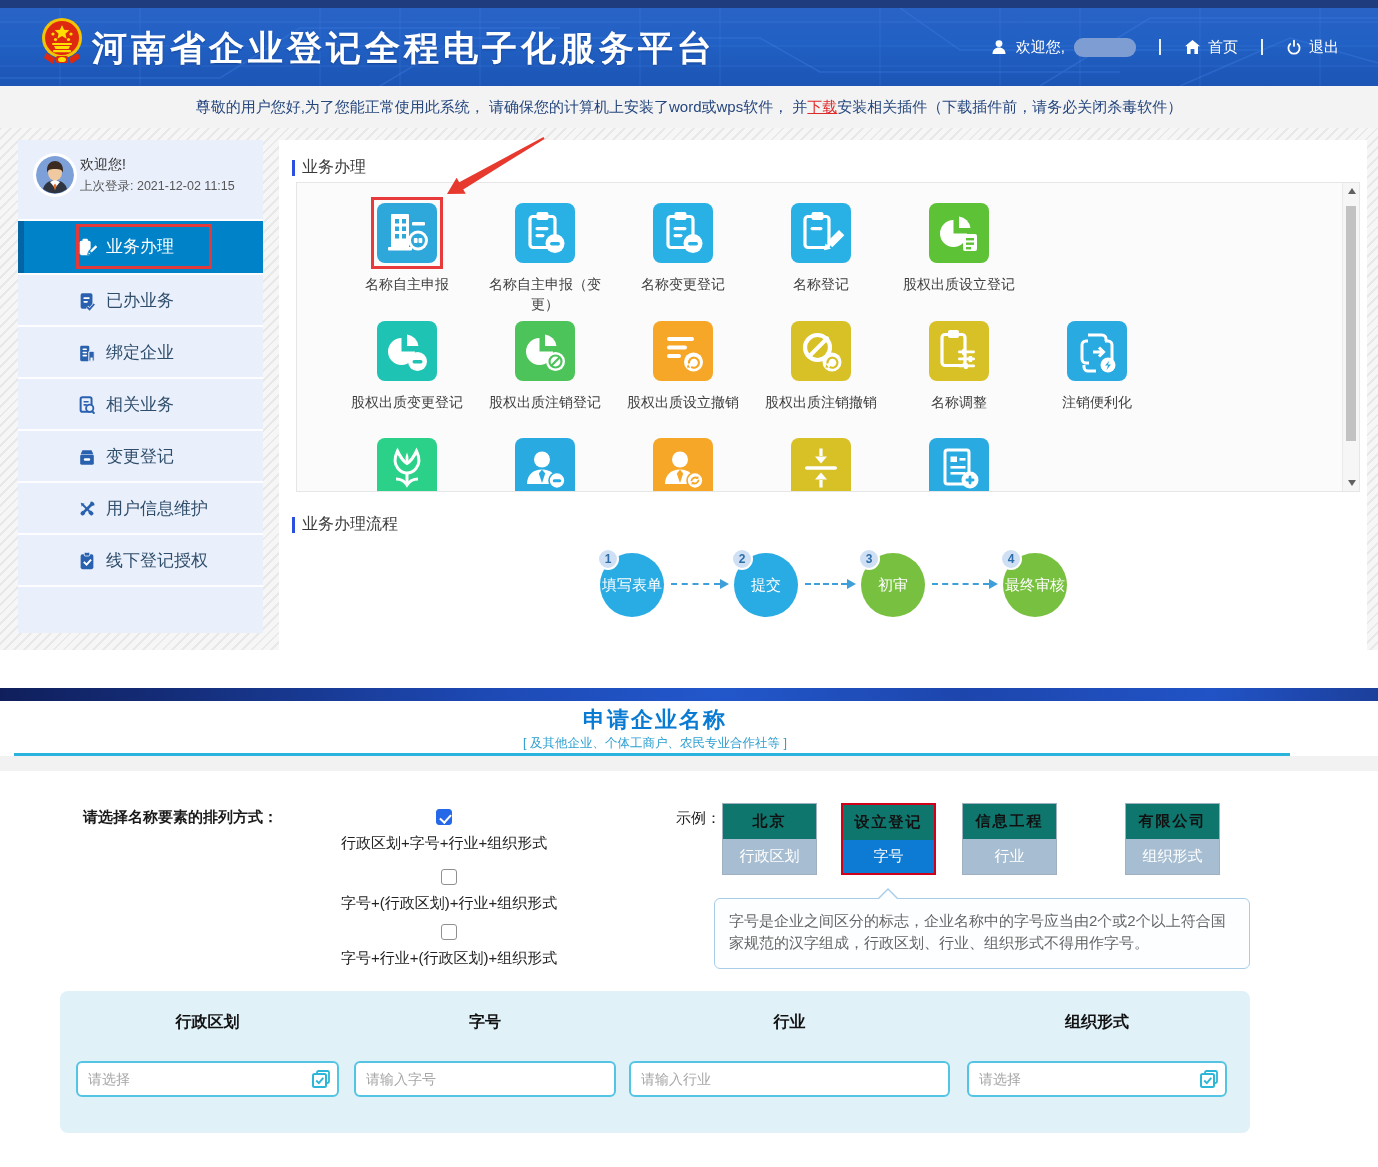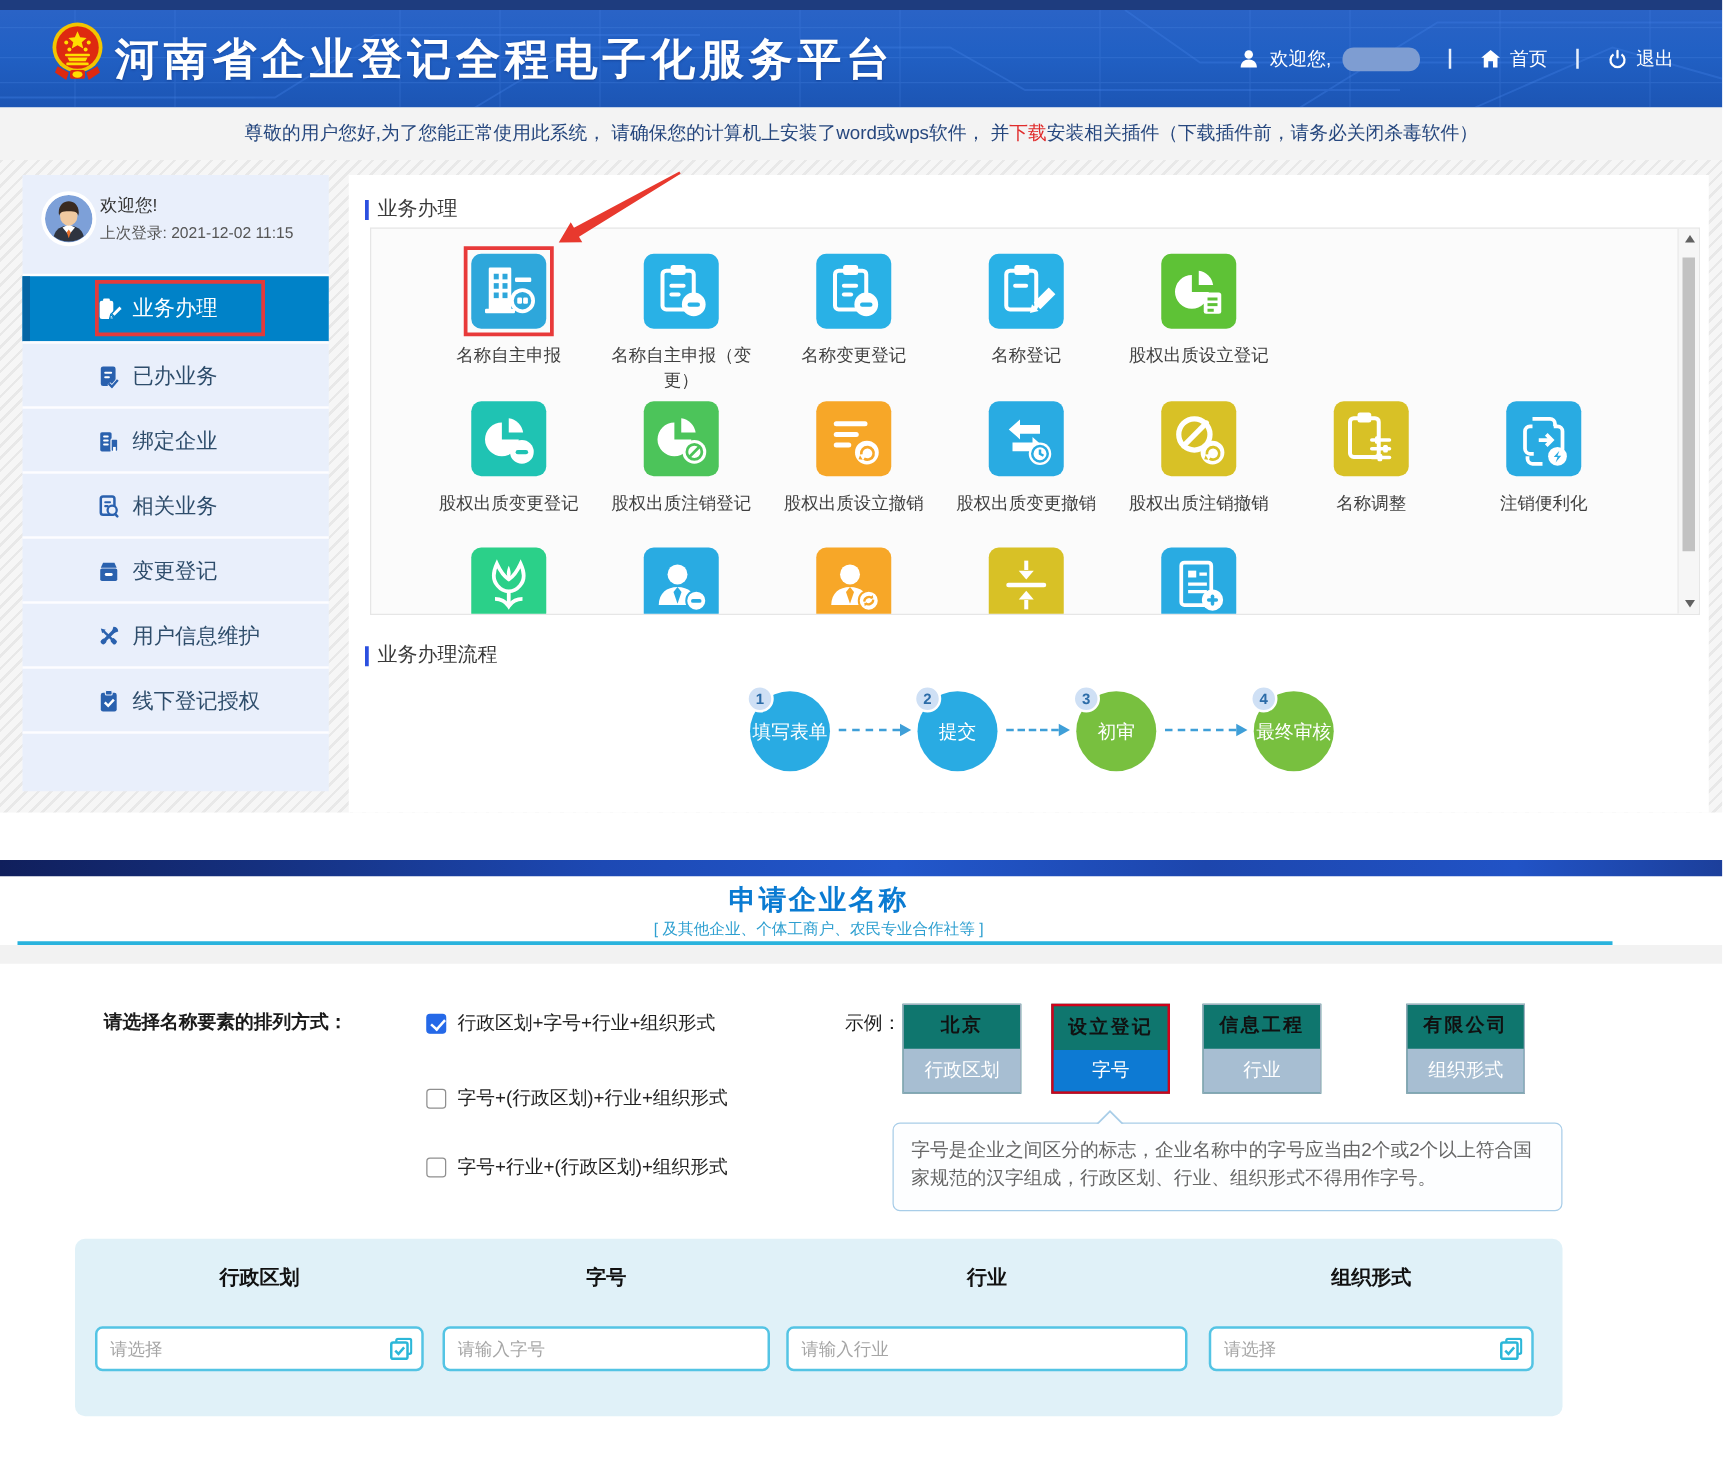--- a/index.html
+++ b/index.html
@@ -21,21 +21,21 @@
                 font-size:35px; font-weight:bold; letter-spacing:4px; white-space:nowrap;
                 text-shadow:0 1px 2px rgba(0,30,90,.35); }
   .hdr-right { position:absolute; right:39px; top:0; height:78px; display:flex; align-items:center; gap:9px;
                color:#fff; font-size:15px; white-space:nowrap; }
   .hdr-right .sep { display:inline-block; width:2px; height:16px; background:#e8f0fc; margin:0 14px; }
   .redacted { display:inline-block; width:62px; height:19px; border-radius:9px; background:#7e9dd2; }
   .hdr-link { display:inline-flex; align-items:center; gap:7px; color:#fff; text-decoration:none; cursor:pointer; }
 
   .noticebar { position:absolute; left:0; top:86px; width:1378px; height:42px; background:#f3f3f3;
                text-align:center; line-height:42px; font-size:15px; color:#26477e; }
-  .noticebar .dl { color:#e02b2b; cursor:pointer;text-align:center; }
+  .noticebar .dl { color:#e02b2b; text-decoration:underline; cursor:pointer;text-align:center; }
 
   
   .sidebar { position:absolute; left:18px; top:140px; width:245px; height:493px; background:#e9effb; }
   .userbox { position:relative; height:81px; border-bottom:2px solid #fff; }
   .avatar { position:absolute; left:18px; top:16px; border-radius:50%; box-shadow:0 0 0 3px #fff; }
   .userbox .ut { position:absolute; left:62px; top:16px; font-size:14px; color:#333; }
   .userbox .ul { position:absolute; left:62px; top:38px; font-size:12.5px; color:#555; }
   .mi { position:relative; height:52px; line-height:52px; font-size:17px; color:#2e4d6b; cursor:pointer; }
   .mi + .mi { border-top:2px solid #fdfdff; }
   .mi .mic { position:absolute; left:59px; top:16px; width:20px; height:20px; }
@@ -86,21 +86,21 @@
   .part-b { position:absolute; left:0; top:650px; width:1378px; height:517px; background:#fff;margin-top:38px; }
   .band { position:absolute; left:0; top:0; width:1378px; height:13px;
           background:linear-gradient(90deg,#101f5c 0%, #15307f 15%, #1d49b4 35%, #2257cb 52%, #1d46ad 70%, #2153c6 88%, #1c3f9b 100%); }
   .b-title { position:absolute; left:0; top:17px; width:1310px; text-align:center;
              font-size:22px; font-weight:bold; color:#0a7bd2; letter-spacing:2px; }
   .b-sub { position:absolute; left:0; top:47px; width:1310px; text-align:center; font-size:12.5px; color:#2d9fd0; }
   .b-hr { position:absolute; left:14px; top:65px; width:1276px; height:3px; background:#29b3dd; }
   .b-strip { position:absolute; left:0; top:68px; width:1378px; height:15px; background:#f2f2f2; }
 
   .arr-label { position:absolute; left:83px; top:120px; font-size:15px; font-weight:bold; color:#1a1a1a; }
-  .opt { position:absolute; left:341px; display:flex; align-items:center; gap:9px; cursor:pointer; }
+  .opt { position:absolute; left:341px; display:flex; align-items:center; gap:9px; cursor:pointer;flex-direction:column; }
   .cb { width:16px; height:16px; border:1.5px solid #8f8f8f; border-radius:3px; background:#fff; flex:0 0 auto; }
   .cb.on { background:#2569e8; border-color:#2569e8; position:relative; }
   .cb.on:after { content:""; position:absolute; left:4.5px; top:1.5px; width:5px; height:9px;
                  border:solid #fff; border-width:0 2.2px 2.2px 0; transform:rotate(42deg); }
   .opt .ol { font-size:15px; color:#222; }
   .ex-label { position:absolute; left:676px; top:121px; font-size:15px; font-weight:normal; color:#1a1a1a; }
   .exbox { position:absolute; top:115px; width:95px; height:72px; border:1px solid #9fb0c0; background:#0f766e; }
   .exbox.sel { border:2px solid #d0021b; }
   .ex-name { height:35px; line-height:35px; text-align:center; font-size:15px; font-weight:bold; color:#111;
              font-family:"Liberation Serif",cursive; letter-spacing:2px; }
@@ -388,30 +388,20 @@
                   <rect x="14" y="16" width="27" height="4" rx="2" fill="#fff"></rect>
                   <rect x="14" y="24.5" width="20" height="4" rx="2" fill="#fff"></rect>
                   <rect x="14" y="33" width="14" height="4" rx="2" fill="#fff"></rect>
                   <circle cx="40.5" cy="41" r="9.5" fill="#fff"></circle>
                   <path d="M36 42.5 a5 5 0 1 1 2.2 3.4" fill="none" stroke="currentColor" stroke-width="2.2"></path>
                   <path d="M37.2 46.8 l-3.4 -0.4 1.2 -3.2 z" fill="currentColor"></path>
                 </svg>
                    <div class="cl">股权出质设立撤销</div>
               </div>
               <div class="cell">
-                <svg class="tile" viewBox="0 0 60 60" style="background:#29abe2;color:#29abe2">
-                  <path d="M16 22.5 l9 -8 v4.5 h16 v7 h-16 v4.5 z" fill="#fff"></path>
-                  <path d="M44 36.5 l-9 -8 v4.5 h-16 v7 h16 v4.5 z" fill="#fff"></path>
-                  <circle cx="41" cy="42" r="9" fill="#fff"></circle>
-                  <circle cx="41" cy="42" r="6.2" fill="none" stroke="currentColor" stroke-width="2"></circle>
-                  <path d="M41 38.5 v3.5 l2.8 1.6" fill="none" stroke="currentColor" stroke-width="2"></path>
-                </svg>
-                   <div class="cl">股权出质变更撤销</div>
-              </div>
-              <div class="cell">
                 <svg class="tile" viewBox="0 0 60 60" style="background:#d8c126;color:#d8c126">
                   <circle cx="26.5" cy="26.5" r="12.5" fill="none" stroke="#fff" stroke-width="4.2"></circle>
                   <rect x="12" y="24.4" width="30" height="4.2" rx="2.1" fill="#fff" transform="rotate(-45 27 26.5)"></rect>
                   <circle cx="41" cy="41" r="9.5" fill="#fff"></circle>
                   <path d="M36.5 42.5 a5 5 0 1 1 2.2 3.4" fill="none" stroke="currentColor" stroke-width="2.2"></path>
                   <path d="M37.7 46.8 l-3.4 -0.4 1.2 -3.2 z" fill="currentColor"></path>
                 </svg>
                    <div class="cl">股权出质注销撤销</div>
               </div>
               <div class="cell">

